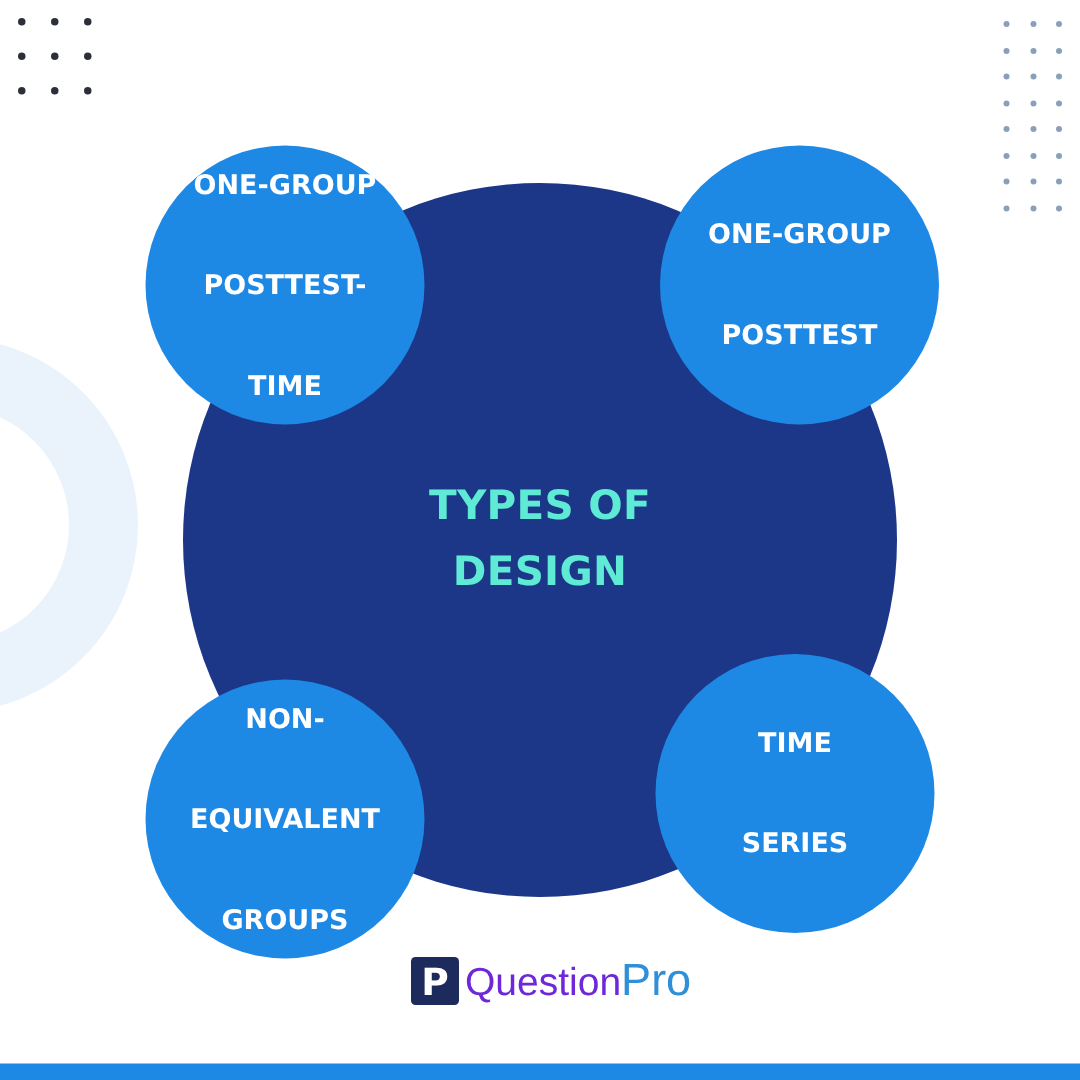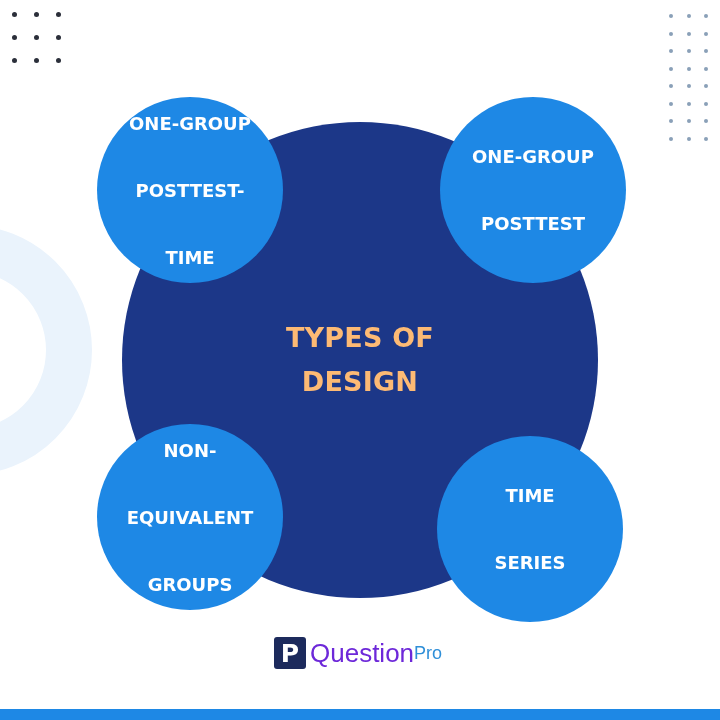--- a/index.html
+++ b/index.html
@@ -5,31 +5,31 @@
   html, body { margin:0; padding:0; }
   body { width:720px; height:720px; position:relative; overflow:hidden; background:#ffffff; font-family:"DejaVu Sans", sans-serif; }
   .dots { position:absolute; display:grid; }
   .dots span { border-radius:50%; display:block; }
   .dots-tl { left:12px; top:12px; grid-template-columns:repeat(3,22px); grid-template-rows:repeat(3,23px); }
   .dots-tl span { width:5px; height:5px; background:#2b2f3a; }
   .dots-tr { left:669px; top:14px; grid-template-columns:repeat(3,17.5px); grid-template-rows:repeat(8,17.5px); }
   .dots-tr span { width:4px; height:4px; background:#8aa0b8; }
   .ring { position:absolute; left:-158px; top:225px; width:250px; height:250px; border-radius:50%; border:46px solid #eaf3fc; box-sizing:border-box; }
   .big { position:absolute; left:122px; top:122px; width:476px; height:476px; border-radius:50%; background:#1c3788; display:flex; align-items:center; justify-content:center; flex-direction:column; }
-  .big-title { color:#fdba74; font-weight:bold; font-size:27px; line-height:44px; text-align:center; letter-spacing:0.2px; }
+  .big-title { color:#5eead4; font-weight:bold; font-size:27px; line-height:44px; text-align:center; letter-spacing:0.2px; }
   .small { position:absolute; width:186px; height:186px; border-radius:50%; background:#1e88e5; display:flex; align-items:center; justify-content:center; flex-direction:column;gap:36px; }
   .small .line { color:#ffffff; font-weight:bold; font-size:18px; line-height:31px; text-align:center; }
   .c-tl { left:97px; top:97px; }
   .c-tr { left:440px; top:97px; }
-  .c-bl { left:97px; top:424px; }
+  .c-bl { left:97px; top:453px; }
   .c-br { left:437px; top:436px; }
   .logo { position:absolute; left:274px; top:637px; display:flex; align-items:center; }
   .logo-mark { width:32px; height:32px; background:#1c2a5c; border-radius:3px; color:#ffffff; font-weight:bold; font-size:25px; display:flex; align-items:center; justify-content:center; margin-right:4px; }
   .logo-q { font-size:26px; color:#6d28d9; font-family:"Liberation Sans", sans-serif; }
-  .logo-p { font-size:18px; color:#2f8fd8; font-family:"Liberation Sans", sans-serif; }
+  .logo-p { font-size:30px; color:#2f8fd8; font-family:"Liberation Sans", sans-serif; }
   .bottom-bar { position:absolute; left:0; top:709px; width:720px; height:11px; background:#1e88e5; }
 </style>
 </head>
 <body>
 
 <div class="dots dots-tl">
   <span></span>
     <span></span>
     <span></span>
   <span></span>

